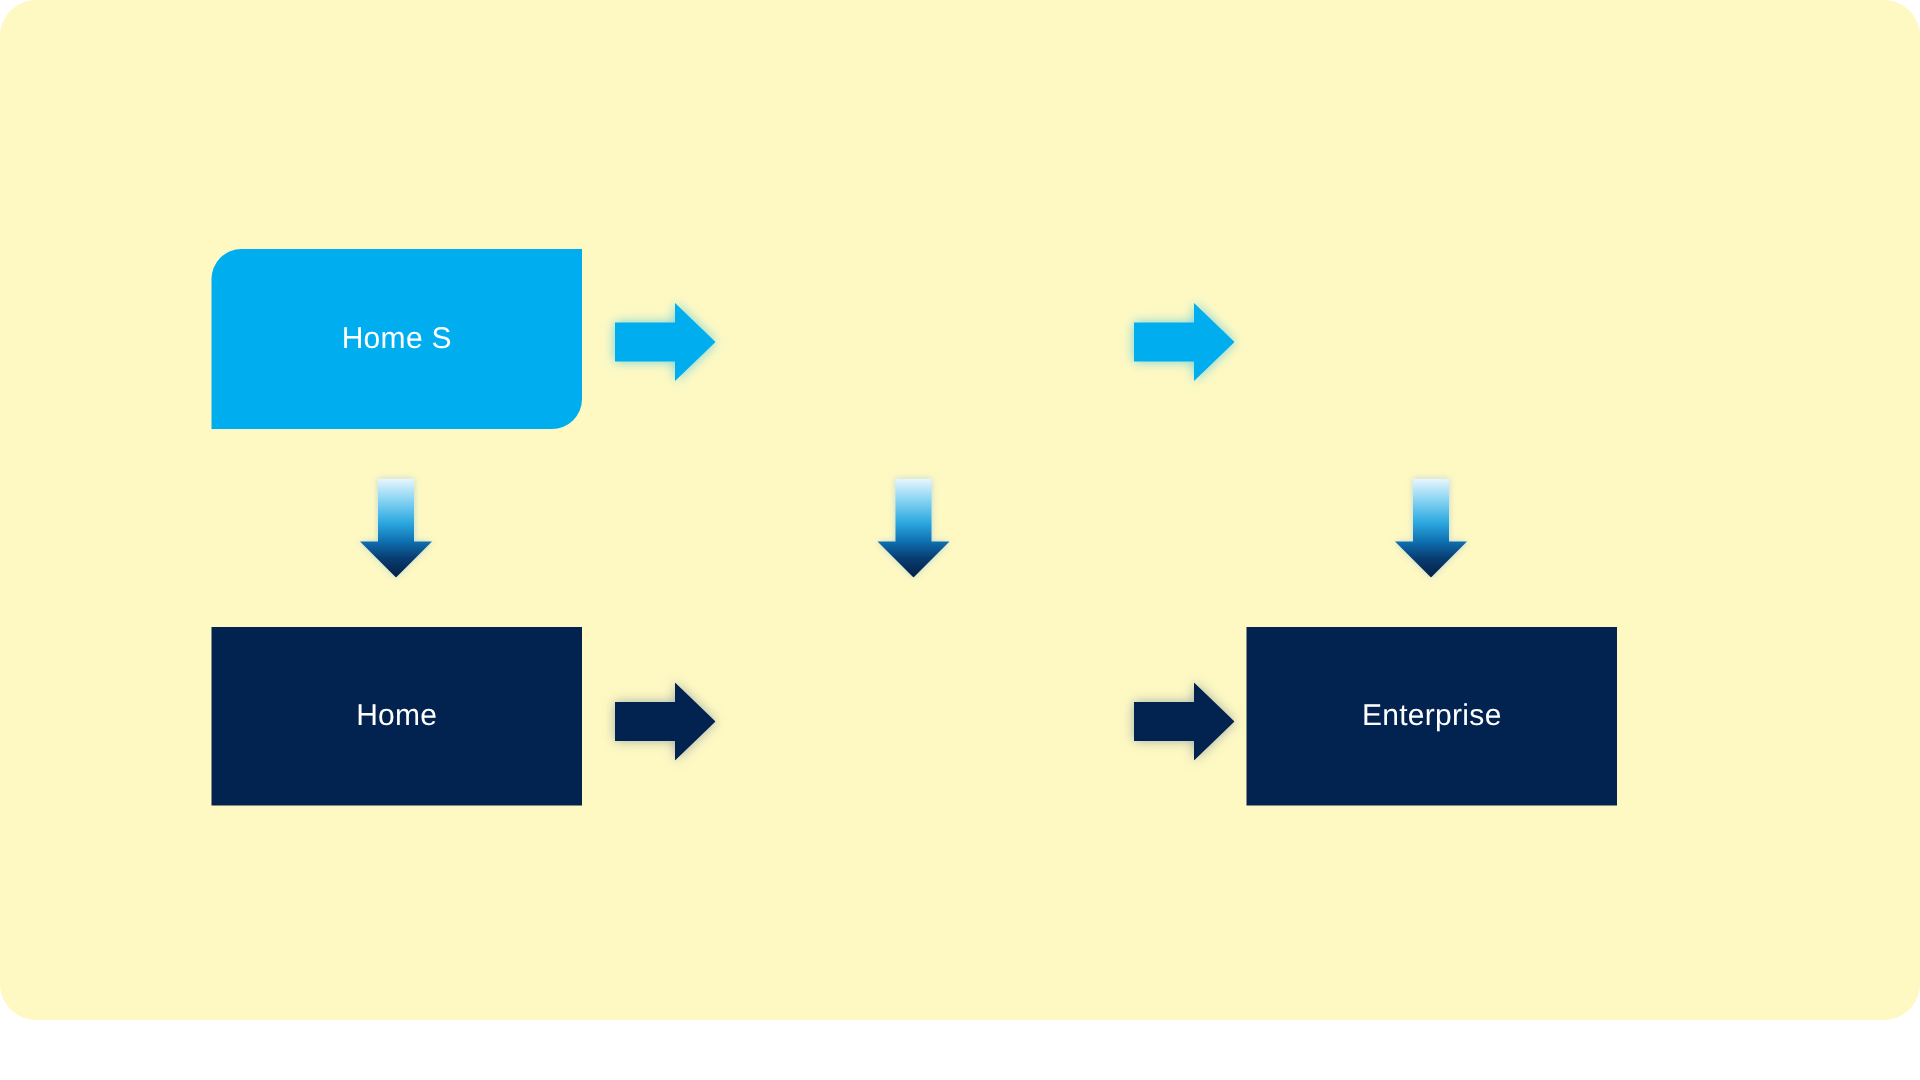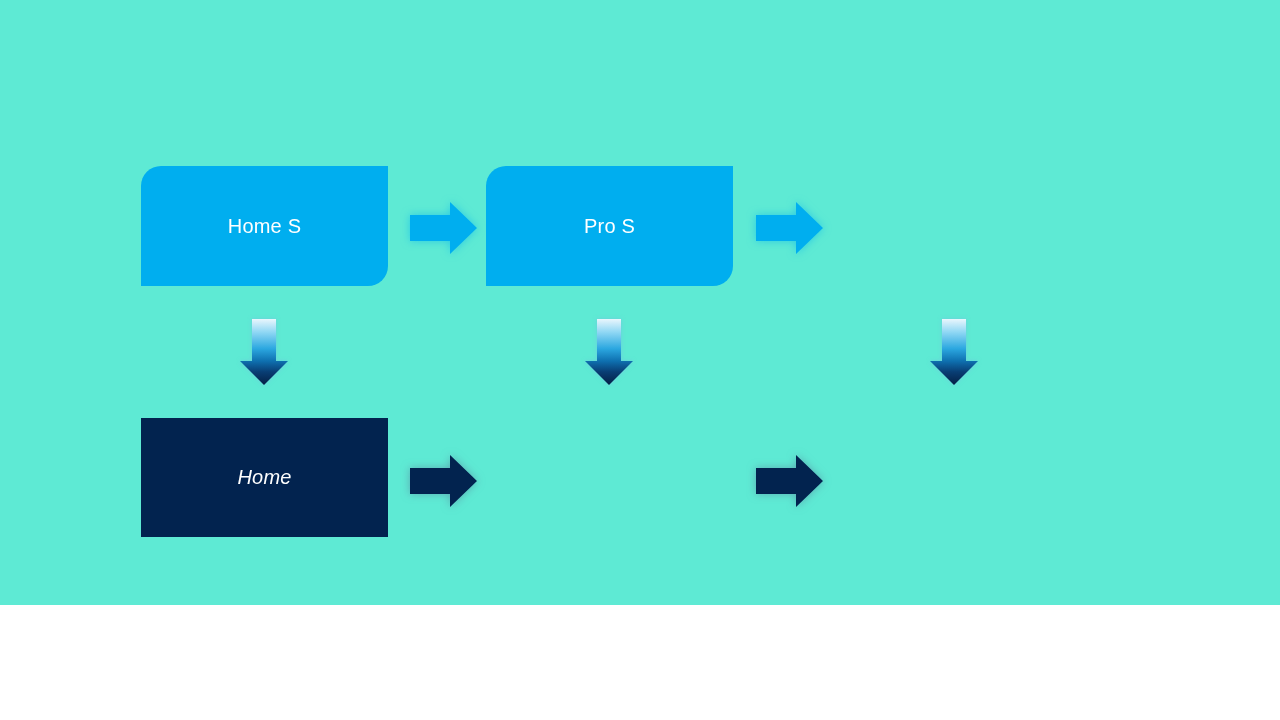--- a/index.html
+++ b/index.html
@@ -4,23 +4,24 @@
 <style>
   html, body {
     margin: 0;
     padding: 0;
     background: #ffffff;
     font-family: "Liberation Sans", sans-serif;
   }
   .canvas {
     position: relative;
     width: 1280px;
-    height: 605px;
-    background: #5eead4;
+    height: 680px;
+    background: #fef9c3;
     overflow: hidden;
+    border-radius: 24px;
   }
   .node {
     position: absolute;
     width: 247px;
     display: flex;
     align-items: center;
     justify-content: center;
     color: var(--label-text, #ffffff);
     font-size: 20px;
     font-weight: 400;
@@ -30,21 +31,20 @@
     height: 120px;
     top: 166px;
     background: var(--light-blue, #00AEEF);
     border-radius: 20px 0 20px 0;
   }
   .node-bottom {
     height: 119px;
     top: 418px;
     background: var(--dark-navy, #02234F);
     border-radius: 0;
-    font-style: italic;
   }
   .col1 { left: 141px; }
   .col2 { left: 486px; }
   .col3 { left: 831px; }
 
   .h-arrow {
     position: absolute;
     width: 67px;
     height: 52px;
   }
@@ -83,26 +83,26 @@
         <stop offset="0.64" stop-color="#0E6FAF"></stop>
         <stop offset="0.8" stop-color="#093E74"></stop>
         <stop offset="1" stop-color="#041F44"></stop>
       </linearGradient>
     </defs>
   </svg>
 
   <div class="node node-top col1">
     <span>Home S</span>
   </div>
-  <div class="node node-top col2">
-    <span>Pro S</span>
-  </div>
 
   <div class="node node-bottom col1">
     <span>Home</span>
+  </div>
+  <div class="node node-bottom col3">
+    <span>Enterprise</span>
   </div>
 
   <svg class="h-arrow row-top gap1 light" viewBox="0 0 67 52">
     <polygon points="0,13 40,13 40,0 67,26 40,52 40,39 0,39"></polygon>
   </svg>
   <svg class="h-arrow row-top gap2 light" viewBox="0 0 67 52">
     <polygon points="0,13 40,13 40,0 67,26 40,52 40,39 0,39"></polygon>
   </svg>
 
   <svg class="h-arrow row-bottom gap1 dark" viewBox="0 0 67 52">

